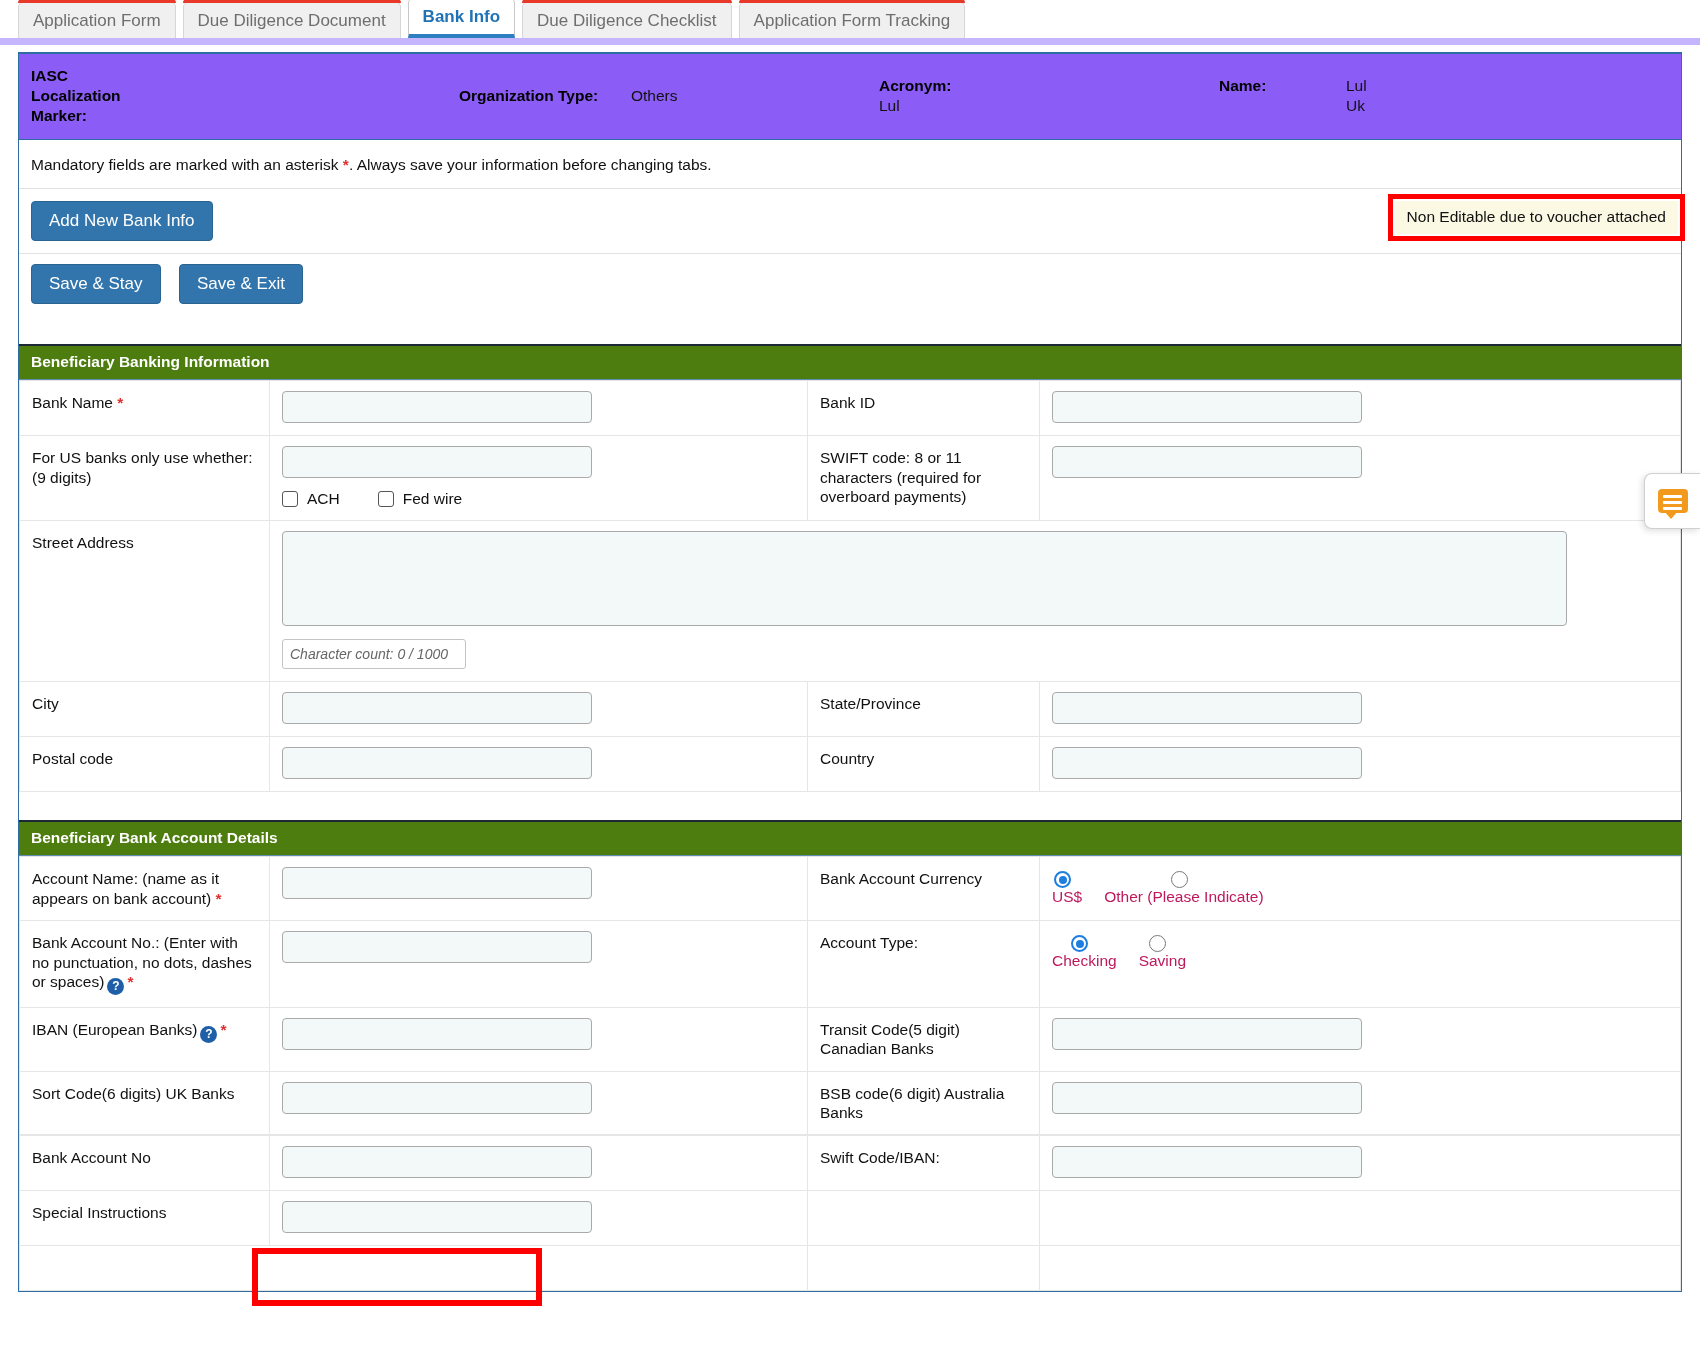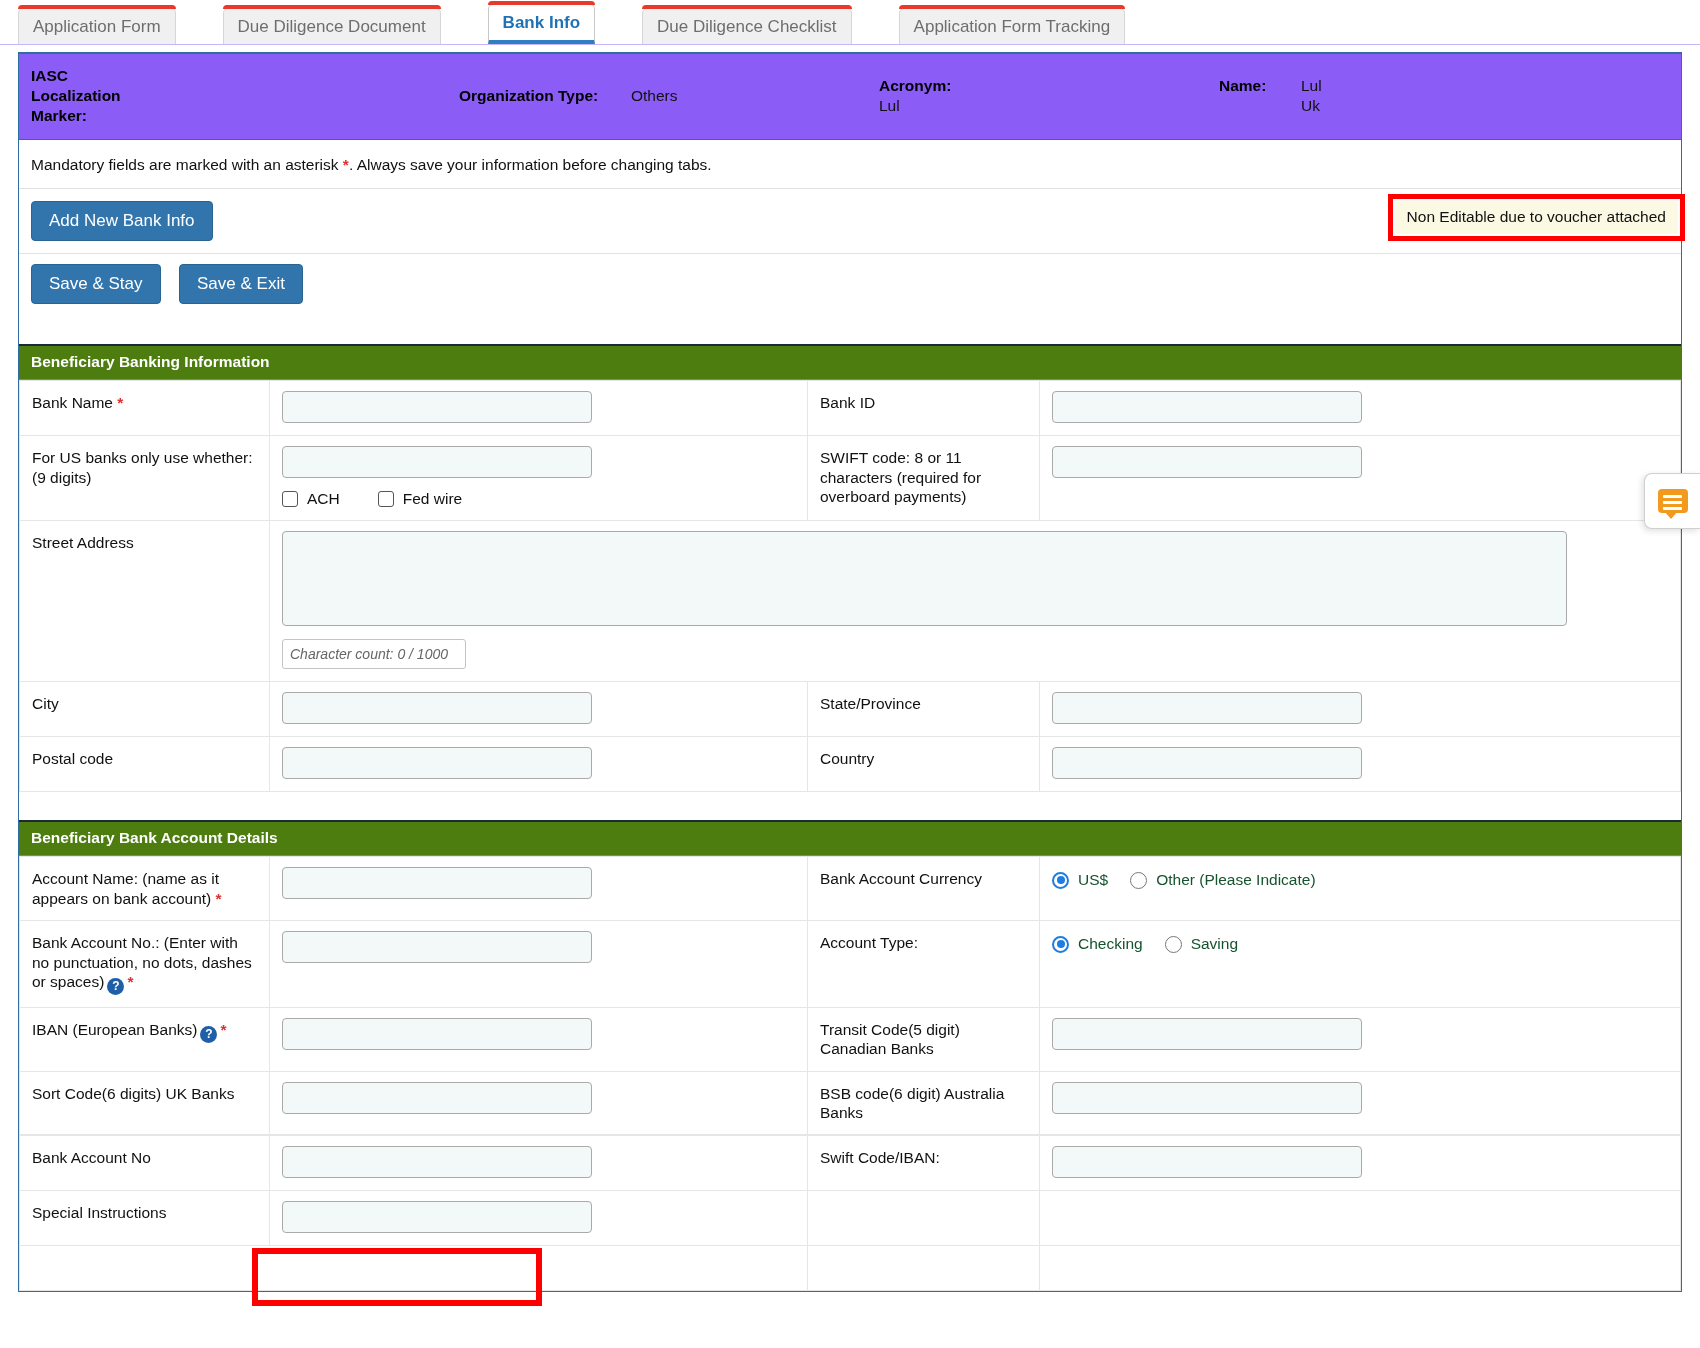--- a/index.html
+++ b/index.html
@@ -13,22 +13,21 @@
   body { position: relative; }
 
   
   .tabstrip {
     position: relative;
     height: 45px;
     padding-left: 18px;
     display: flex;
     align-items: flex-end;
     background: #ffffff;
-    border-bottom: 1px solid #c4b5fd;
-    gap: 40px;
+    border-bottom: 7px solid #c4b5fd;
   }
   .tab {
     position: relative;
     height: 36px;
     padding: 0 14px;
     margin-right: 7px;
     display: flex;
     align-items: center;
     font-size: 17px;
     color: #6e6e6e;
@@ -78,21 +77,21 @@
   }
   .orgcell { display: flex; align-items: flex-start; }
   .orglabel { font-size: 15.5px; font-weight: bold; color: #000; line-height: 1.28; }
   .orgvalue { font-size: 15.5px; color: #111; line-height: 1.28; }
   .oc1 { width: 440px; padding-left: 12px; }
   .oc1 .orglabel { max-width: 120px; }
   .oc2 { width: 420px; }
   .oc2 .orglabel { width: 172px; }
   .oc3 { width: 340px; flex-direction: column; }
   .oc3 .orglabel { width: 88px; }
-  .oc4 { flex: 1; }
+  .oc4 { flex: 1; gap: 45px; }
   .oc4 .orglabel { width: 82px; }
 
   
   .bodywrap { background: #fff; }
 
   .noticerow {
     padding: 16px 0 14px 12px;
     font-size: 15.5px;
     color: #111;
     border-bottom: 1px solid #e2e2e2;
@@ -221,21 +220,21 @@
   .cbox {
     width: 16px; height: 16px;
     border: 1.6px solid #555;
     border-radius: 3px;
     background: #fff;
     margin-right: 9px;
     display: inline-block;
     cursor: pointer;
   }
   .radiorow { display: flex; align-items: center; padding-top: 4px; }
-  .rwrap { display: flex; align-items: center; margin-right: 22px; font-size: 15.5px; color: #14532d; }
+  .rwrap { display: flex; align-items: center; margin-right: 22px; font-size: 15.5px; color: #be185d; flex-direction: column; }
   .radio {
     width: 17px; height: 17px;
     border: 1.6px solid #777;
     border-radius: 50%;
     background: #fff;
     margin-right: 9px;
     display: inline-block;
     position: relative;
     cursor: pointer;
     flex: none;

